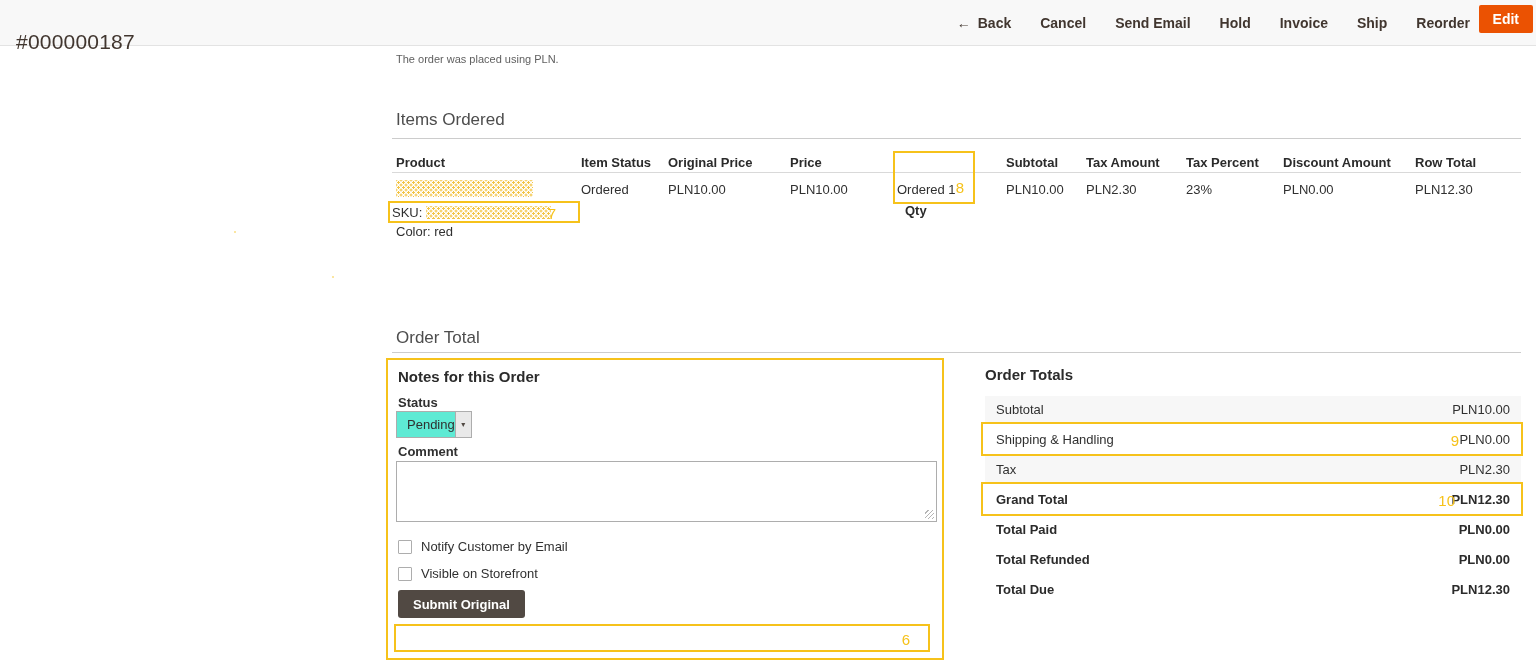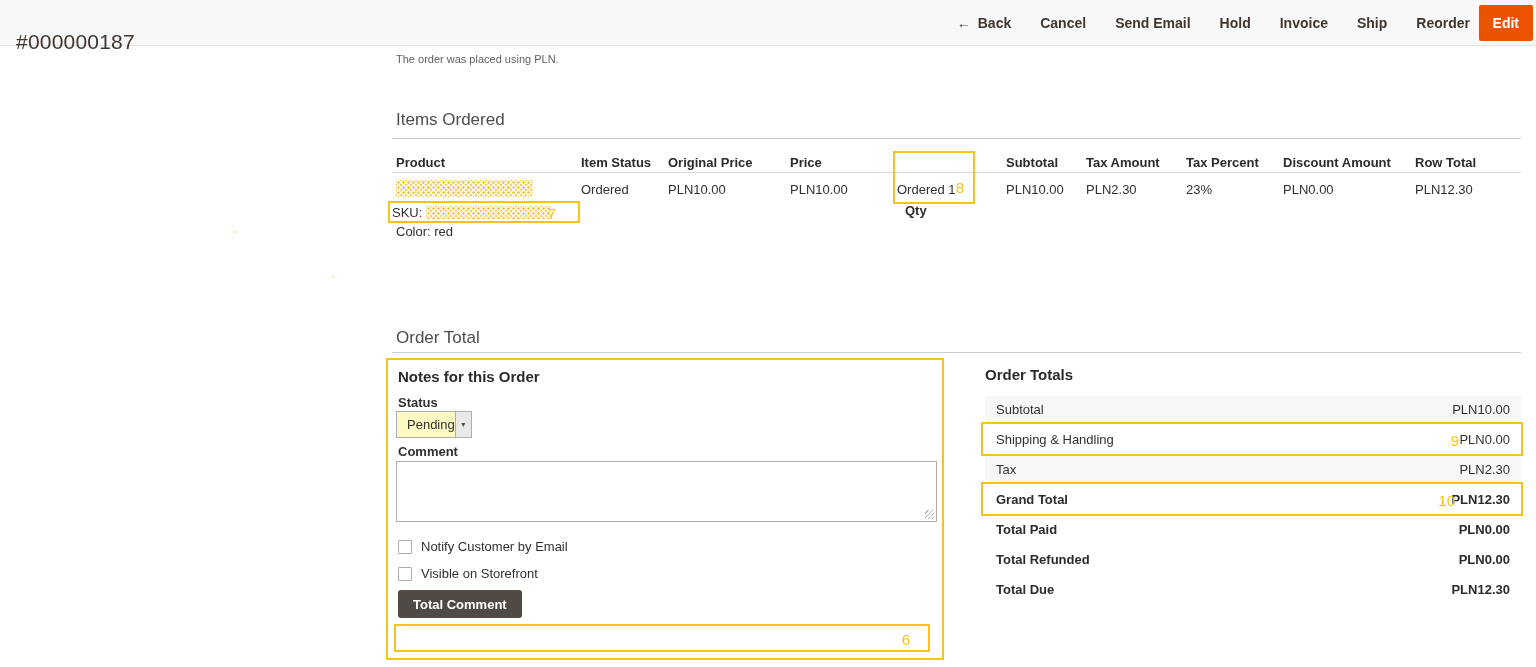--- a/index.html
+++ b/index.html
@@ -5,41 +5,41 @@
   * { margin:0; padding:0; box-sizing:border-box; }
   html,body { width:1536px; height:667px; background:#fff; font-family:"Liberation Sans", sans-serif; overflow:hidden; }
   #stage { position:relative; width:1536px; height:667px; background:#ffffff; }
 
   
   .topbar { position:absolute; left:0; top:0; width:1536px; height:46px; background:#f8f8f8; border-bottom:1px solid #e3e3e3; }
   .page-title { position:absolute; left:16px; top:10px; font-size:21px; color:#41362f; letter-spacing:.2px;margin-top:20px; }
   .actions { position:absolute; right:66px; top:0; height:45px; display:flex; align-items:center; gap:29px; }
   .action-btn { font-size:14px; font-weight:bold; color:#41362f; background:none; border:none; cursor:pointer; font-family:inherit; white-space:nowrap; }
   .back-arrow { margin-right:7px; font-weight:normal; }
-  .edit-btn { position:absolute; right:3px; top:5px; height:36px; padding:4px 14px; background:#eb5202; color:#fff; font-size:14px; font-weight:bold; border:none; border-radius:2px; cursor:pointer; font-family:inherit; }
+  .edit-btn { position:absolute; right:3px; top:5px; height:28px; padding:4px 14px; background:#eb5202; color:#fff; font-size:14px; font-weight:bold; border:none; border-radius:2px; cursor:pointer; font-family:inherit; }
 
   
   .notice { position:absolute; left:396px; top:53px; font-size:11px; color:#5f5f5f; }
   .section-heading { position:absolute; font-size:17px; color:#4d4d4d; }
   .hr { position:absolute; left:392px; width:1129px; height:1px; background:#cccccc; }
 
   
   .th { position:absolute; top:155px; font-size:13px; font-weight:bold; color:#2b2b2b; }
   .table-head-rule { position:absolute; left:392px; top:172px; width:1129px; height:1px; background:#d9d9d9; }
   .td { position:absolute; top:182px; font-size:13px; color:#303030; }
   .redact { background-image: radial-gradient(#f3c443 1px, transparent 1.3px), radial-gradient(#f3c443 1px, transparent 1.3px); background-size:5px 5px, 5px 5px; background-position:0 0, 2.5px 2.5px; }
   .product-redact { position:absolute; left:396px; top:180px; width:137px; height:17px; }
   .sku-line { position:absolute; left:392px; top:205px; font-size:13px; color:#303030; }
   .sku-redact { display:inline-block; width:125px; height:13px; vertical-align:-2px; margin-left:4px; }
   .color-line { position:absolute; left:396px; top:224px; font-size:13px; color:#303030; }
 
   
   .panel-heading { position:absolute; font-size:15px; font-weight:bold; color:#2b2b2b; }
   .field-label { position:absolute; font-size:13px; font-weight:bold; color:#303030; }
-  .status-select { position:absolute; left:396px; top:411px; width:76px; height:27px; border:1px solid #adadad; background:#fef9c3; display:flex; cursor:pointer; }
+  .status-select { position:absolute; left:396px; top:411px; width:76px; height:27px; border:1px solid #adadad; background:#5eead4; display:flex; cursor:pointer; }
   .status-select .val { flex:1; font-size:13px; color:#303030; display:flex; align-items:center; padding-left:10px; }
   .status-select .arrow-box { width:25px; background:#e9e9e9; border-left:1px solid #adadad; display:flex; align-items:center; justify-content:center; }
   .arrow-glyph { font-size:8px; color:#514943; }
   .comment-area { position:absolute; left:396px; top:461px; width:541px; height:61px; border:1px solid #adadad; background:#fff; resize:none; font-family:inherit; font-size:13px; color:#303030; padding:6px; outline:none; }
   .resize-grip { position:absolute; left:925px; top:510px; width:9px; height:9px; background:repeating-linear-gradient(135deg, transparent 0 2px, #b5b5b5 2px 3px); pointer-events:none; }
   .cb-row { position:absolute; left:398px; display:flex; align-items:center; gap:9px; cursor:pointer; }
   .cb { width:14px; height:14px; border:1px solid #adadad; background:#fff; border-radius:1px; }
   .cb-label { font-size:13px; color:#303030; }
   .submit-btn { position:absolute; left:398px; top:590px; height:28px; padding:0 15px; background:#514943; color:#fff; font-size:13px; font-weight:bold; border:none; border-radius:3px; cursor:pointer; font-family:inherit; }
 
@@ -122,21 +122,21 @@
   <div class="resize-grip"></div>
 
   <div class="cb-row" style="top:539px;">
     <span class="cb"></span>
     <span class="cb-label">Notify Customer by Email</span>
   </div>
   <div class="cb-row" style="top:566px;">
     <span class="cb"></span>
     <span class="cb-label">Visible on Storefront</span>
   </div>
-  <button class="submit-btn">Total Comment</button>
+  <button class="submit-btn">Submit Original</button>
 
   <div class="panel-heading" style="left:985px; top:366px;">Order Totals</div>
 
   <div class="totals-row shaded" style="top:396px;">
     <span class="lbl">Subtotal</span>
     <span class="val">PLN10.00</span>
   </div>
   <div class="totals-row" style="top:426px;">
     <span class="lbl">Shipping &amp; Handling</span>
     <span class="val">PLN0.00</span>

